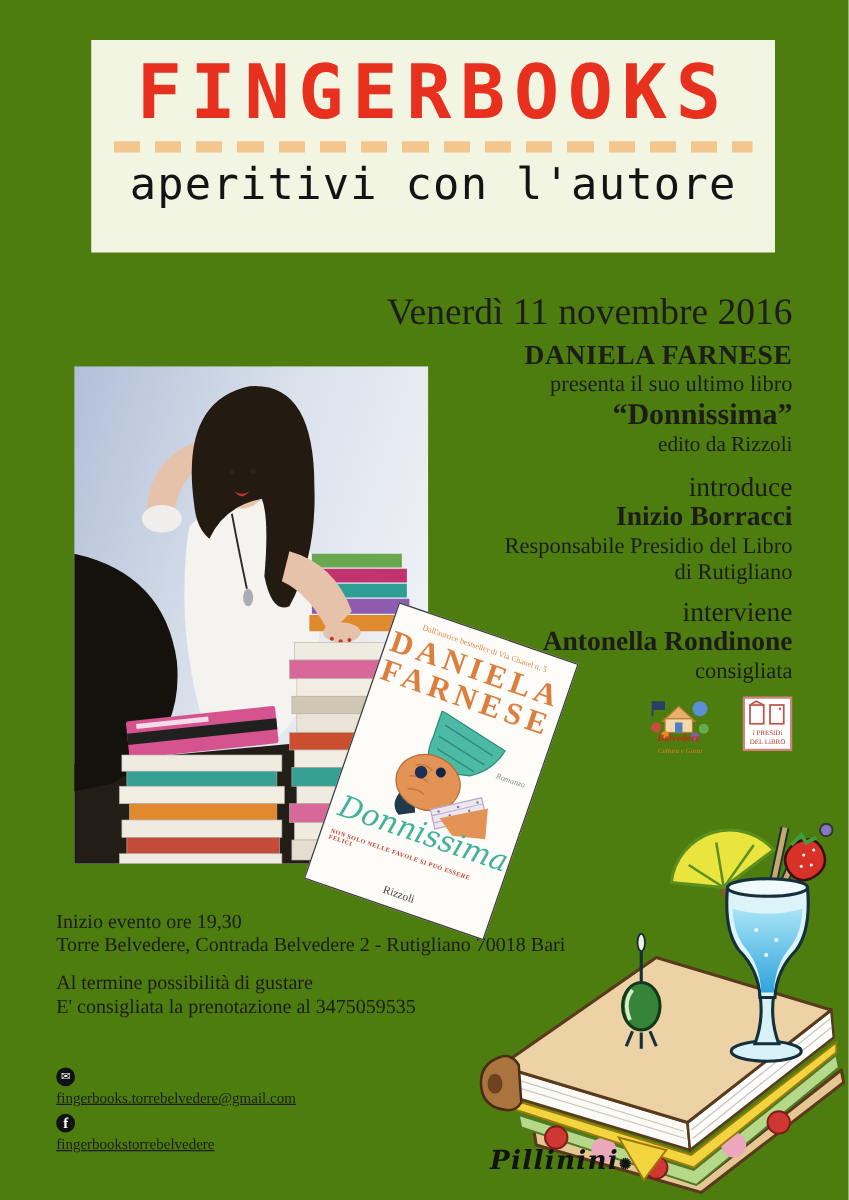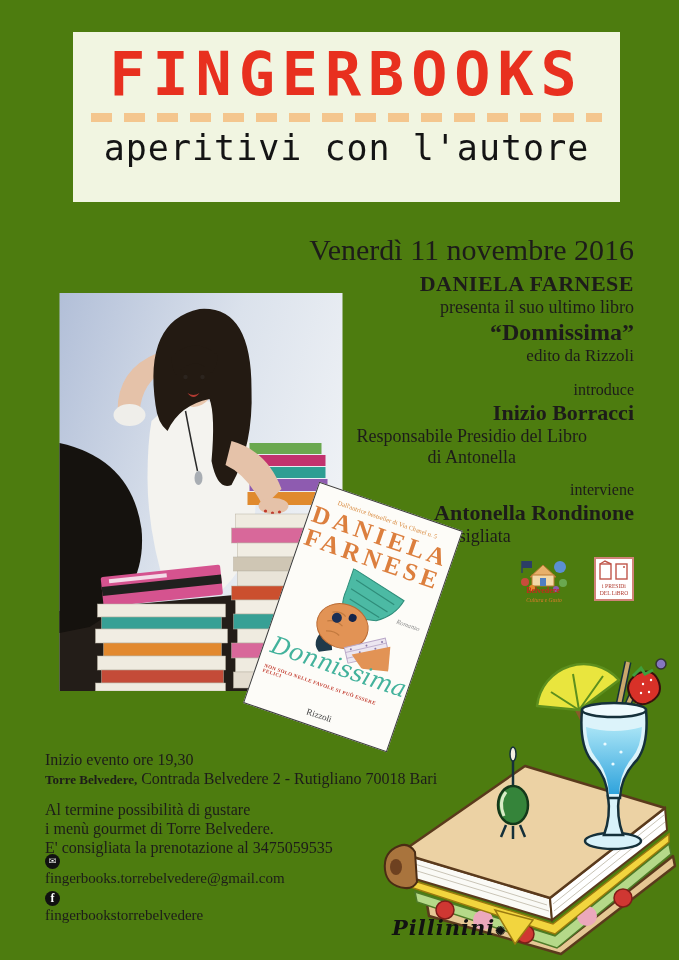--- a/index.html
+++ b/index.html
@@ -16,23 +16,23 @@
           font-size:35px;line-height:40px;letter-spacing:1px;color:#141414;}
 
   
   .right-col{position:absolute;top:233px;right:45px;text-align:right;}
   .date{font-size:30px;line-height:34px;}
   .author{font-size:22px;font-weight:bold;letter-spacing:.5px;line-height:26px;margin-top:4px;}
   .presenta{font-size:18px;line-height:21px;}
   .booktitle{font-size:24px;font-weight:bold;line-height:28px;}
   .edition{font-size:17px;line-height:20px;}
   .gap1{height:14px;} .gap2{height:12px;}
-  .small-label{font-size:16px;line-height:20px;}
+  .small-label{font-size:22px;line-height:20px;}
   .name{font-size:22px;font-weight:bold;line-height:26px;}
-  .role{font-size:18px;line-height:21px;text-align:center;}
+  .role{font-size:18px;line-height:21px;}
   .logo-row{margin-top:10px;display:flex;justify-content:flex-end;align-items:flex-start;gap:24px;}
 
   
   .photo{position:absolute;left:59px;top:293px;width:284px;height:398px;}
   .photo svg{display:block;}
 
   
   .cover{position:absolute;left:277px;top:500px;width:150px;height:232px;background:#fdfcf8;
          border:1.5px solid #3c3c3c;transform:rotate(19deg);z-index:5;}
   .cover-tagline{position:absolute;top:9px;left:8px;right:6px;font-size:6.5px;line-height:7px;
@@ -41,29 +41,29 @@
                 font-size:25px;line-height:24px;letter-spacing:4px;color:#dc7f3e;}
   .cover-hand{position:absolute;top:70px;left:20px;}
   .cover-romanzo{position:absolute;top:102px;right:8px;font-size:6.5px;font-style:italic;color:#8a8a8a;}
   .cover-title{position:absolute;top:154px;left:7px;font-family:"DejaVu Serif",serif;
                font-style:italic;font-size:24px;color:#43b29c;}
   .cover-sub{position:absolute;top:188px;left:7px;right:7px;font-size:5px;font-weight:bold;
              letter-spacing:.4px;color:#c23b2e;}
   .cover-pub{position:absolute;bottom:7px;left:0;right:0;text-align:center;font-size:9px;color:#444;}
 
   
-  .details{position:absolute;left:45px;top:750px;font-size:16px;line-height:19px;}
-  .details .bold{font-weight:bold;font-size:13px;}
+  .details{position:absolute;left:45px;top:728px;font-size:16px;line-height:19px;}
+  .details .bold{font-weight:normal;font-size:16px;}
   .details .para-gap{height:11px;}
   .contacts{position:absolute;left:45px;top:854px;}
   .c-icon{width:15px;height:15px;border-radius:50%;background:#111;color:#fff;display:flex;
           align-items:center;justify-content:center;margin-bottom:2px;}
   .c-icon.mail{font-size:9px;line-height:15px;}
   .c-icon.fb{font-family:"Liberation Serif",serif;font-weight:bold;font-size:12px;line-height:15px;}
-  .c-text{font-size:15px;line-height:15px;margin-bottom:5px;}
+  .c-text{font-size:12px;line-height:15px;margin-bottom:5px;text-decoration:underline;}
 
   
   .illustration{position:absolute;left:375px;top:648px;z-index:2;}
   .signature{position:absolute;left:392px;top:915px;z-index:6;font-style:italic;font-weight:bold;
              font-size:21px;letter-spacing:1px;color:#121212;font-family:"DejaVu Serif",serif;}
   .signature .sun{font-style:normal;font-size:12px;letter-spacing:0;}
 
   
   .logo-belvedere{width:54px;height:48px;} .logo-presidi{width:40px;height:44px;}
 </style>
@@ -81,21 +81,21 @@
   <div class="right-col">
     <div class="date">Venerdì 11 novembre 2016</div>
     <div class="author">DANIELA FARNESE</div>
     <div class="presenta">presenta il suo ultimo libro</div>
     <div class="booktitle">“Donnissima”</div>
     <div class="edition">edito da Rizzoli</div>
     <div class="gap1"></div>
     <div class="small-label">introduce</div>
     <div class="name">Inizio Borracci</div>
     <div class="role">Responsabile Presidio del Libro</div>
-    <div class="role">di Antonella</div>
+    <div class="role">di Rutigliano</div>
     <div class="gap2"></div>
     <div class="small-label">interviene</div>
     <div class="name">Antonella Rondinone</div>
     <div class="role">consigliata</div>
 
     <div class="logo-row">
 
       <svg class="logo-belvedere" viewBox="0 0 54 48">
         <circle cx="44" cy="10" r="6" fill="#5b8fd4"></circle>
         <rect x="42" y="6" width="4" height="4" fill="#5b8fd4"></rect>
@@ -221,21 +221,20 @@
     <div class="cover-pub">Rizzoli</div>
   </div>
 
   <div class="details">
     <div>Inizio evento ore 19,30</div>
     <div>
       <span class="bold">Torre Belvedere,</span><span> Contrada Belvedere 2 - Rutigliano 70018 Bari</span>
     </div>
     <div class="para-gap"></div>
     <div>Al termine possibilità di gustare</div>
-    <div>i menù gourmet di Torre Belvedere.</div>
     <div>E' consigliata la prenotazione al 3475059535</div>
   </div>
 
   <div class="contacts">
     <div class="c-icon mail">
         <span>✉</span>
       </div>
     <div class="c-text">fingerbooks.torrebelvedere@gmail.com</div>
     <div class="c-icon fb">
         <span>f</span>

